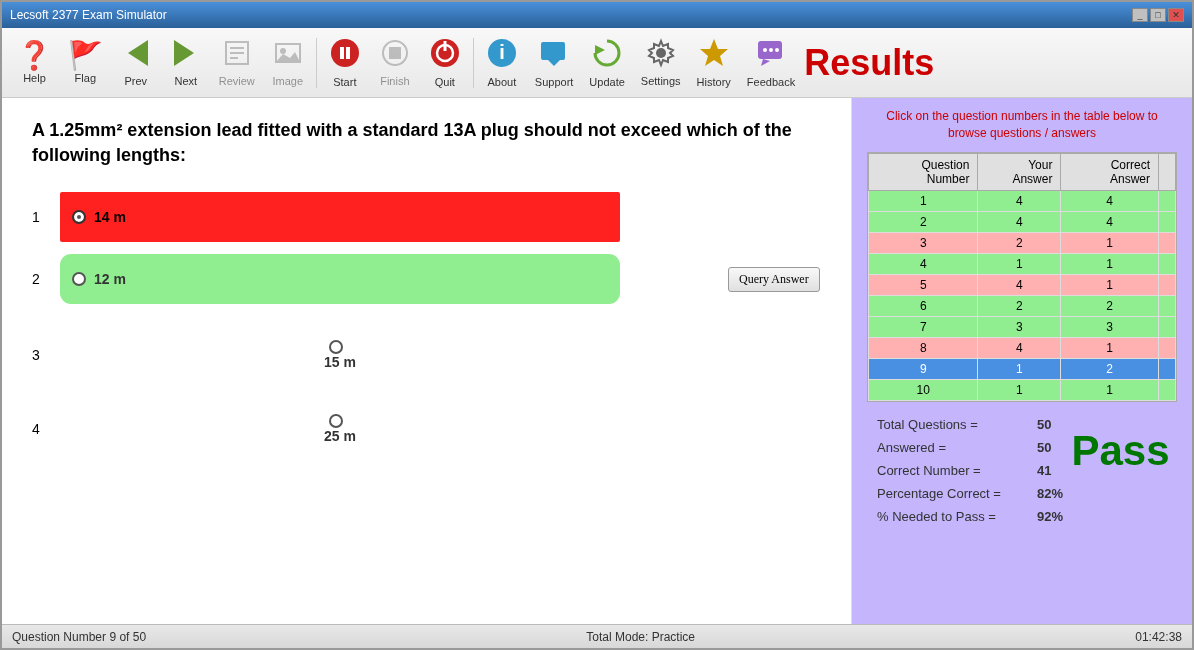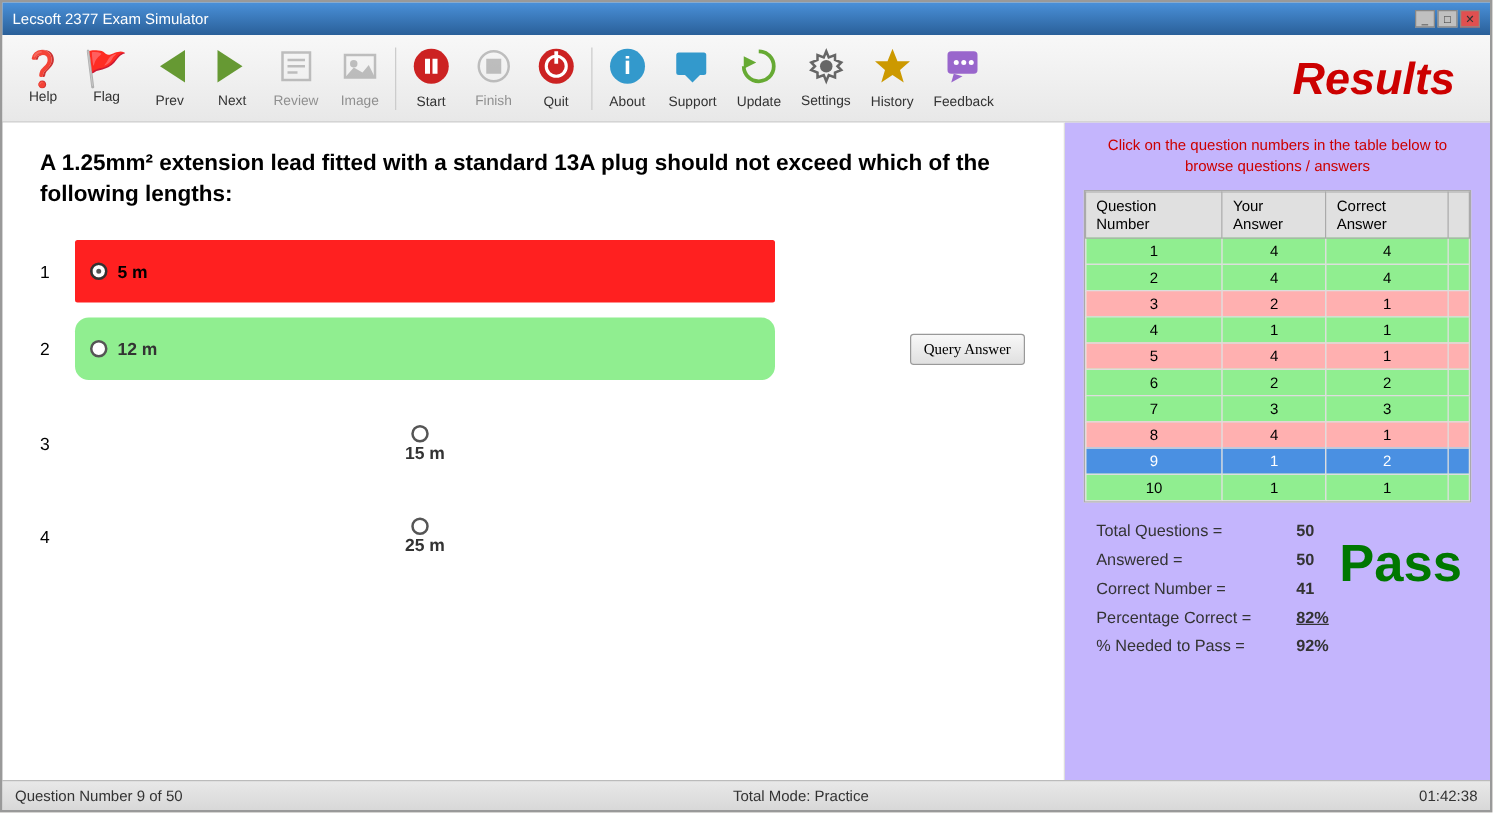--- a/index.html
+++ b/index.html
@@ -74,26 +74,25 @@
       color: #333;
     }
     .toolbar-sep {
       width: 1px;
       height: 50px;
       background: #ccc;
       margin: 0 2px;
     }
     .results-title {
       flex: 1;
-      text-align: right;
+      text-align: left;
       padding-right: 20px;
       font-size: 36px;
       font-weight: bold;
       color: #cc0000;
-      font-style: italic;
     }
     .main-content {
       display: flex;
       flex: 1;
       overflow: hidden;
     }
     .question-panel {
       flex: 1;
       padding: 20px 30px;
       background: white;
@@ -186,21 +185,21 @@
     }
     .results-table {
       width: 100%;
       border-collapse: collapse;
       font-size: 12px;
     }
     .results-table th {
       background: #e0e0e0;
       border: 1px solid #aaa;
       padding: 4px 8px;
-      text-align: left;
+      text-align: right;
       font-weight: normal;
       margin-top: 40px;
     }
     .results-table td {
       border: 1px solid #ddd;
       padding: 3px 8px;
       text-align: center;
     }
     .results-table tr.correct td { background: #90ee90; }
     .results-table tr.incorrect td { background: #ffb0b0; }
@@ -404,21 +403,21 @@
 
     <div class="question-panel">
       <p class="question-text">A 1.25mm² extension lead fitted with a standard 13A plug should not exceed which of the following lengths:</p>
 
       <div class="answers-list">
 
         <div class="answer-item">
           <span class="answer-number">1</span>
           <div class="answer-box red" style="min-height:50px;">
             <div class="radio selected"></div>
-            <span class="answer-text">5 m</span>
+            <span class="answer-text">14 m</span>
           </div>
         </div>
 
         <div class="answer-item">
           <span class="answer-number">2</span>
           <div class="answer-box green" style="min-height:50px;border-radius:11px;">
             <div class="radio"></div>
             <span class="answer-text">12 m</span>
           </div>
           <button class="query-btn" style="position:relative; margin-left:10px;">Query Answer</button>
@@ -534,21 +533,21 @@
             </div>
             <div class="stat-row">
               <span class="stat-label">Correct Number =</span>
               <span class="stat-value">41</span>
             </div>
           </div>
           <div class="pass-text">Pass</div>
         </div>
         <div class="stat-row">
           <span class="stat-label">Percentage Correct =</span>
-          <span class="stat-value" style="font-weight:bold;text-decoration:underline;">82%</span>
+          <span class="stat-value" style="font-weight:bold;">82%</span>
         </div>
         <div class="stat-row">
           <span class="stat-label">% Needed to Pass =</span>
           <span class="stat-value" style="font-weight:bold;">92%</span>
         </div>
       </div>
     </div>
   </div>
 
   <div class="status-bar">

